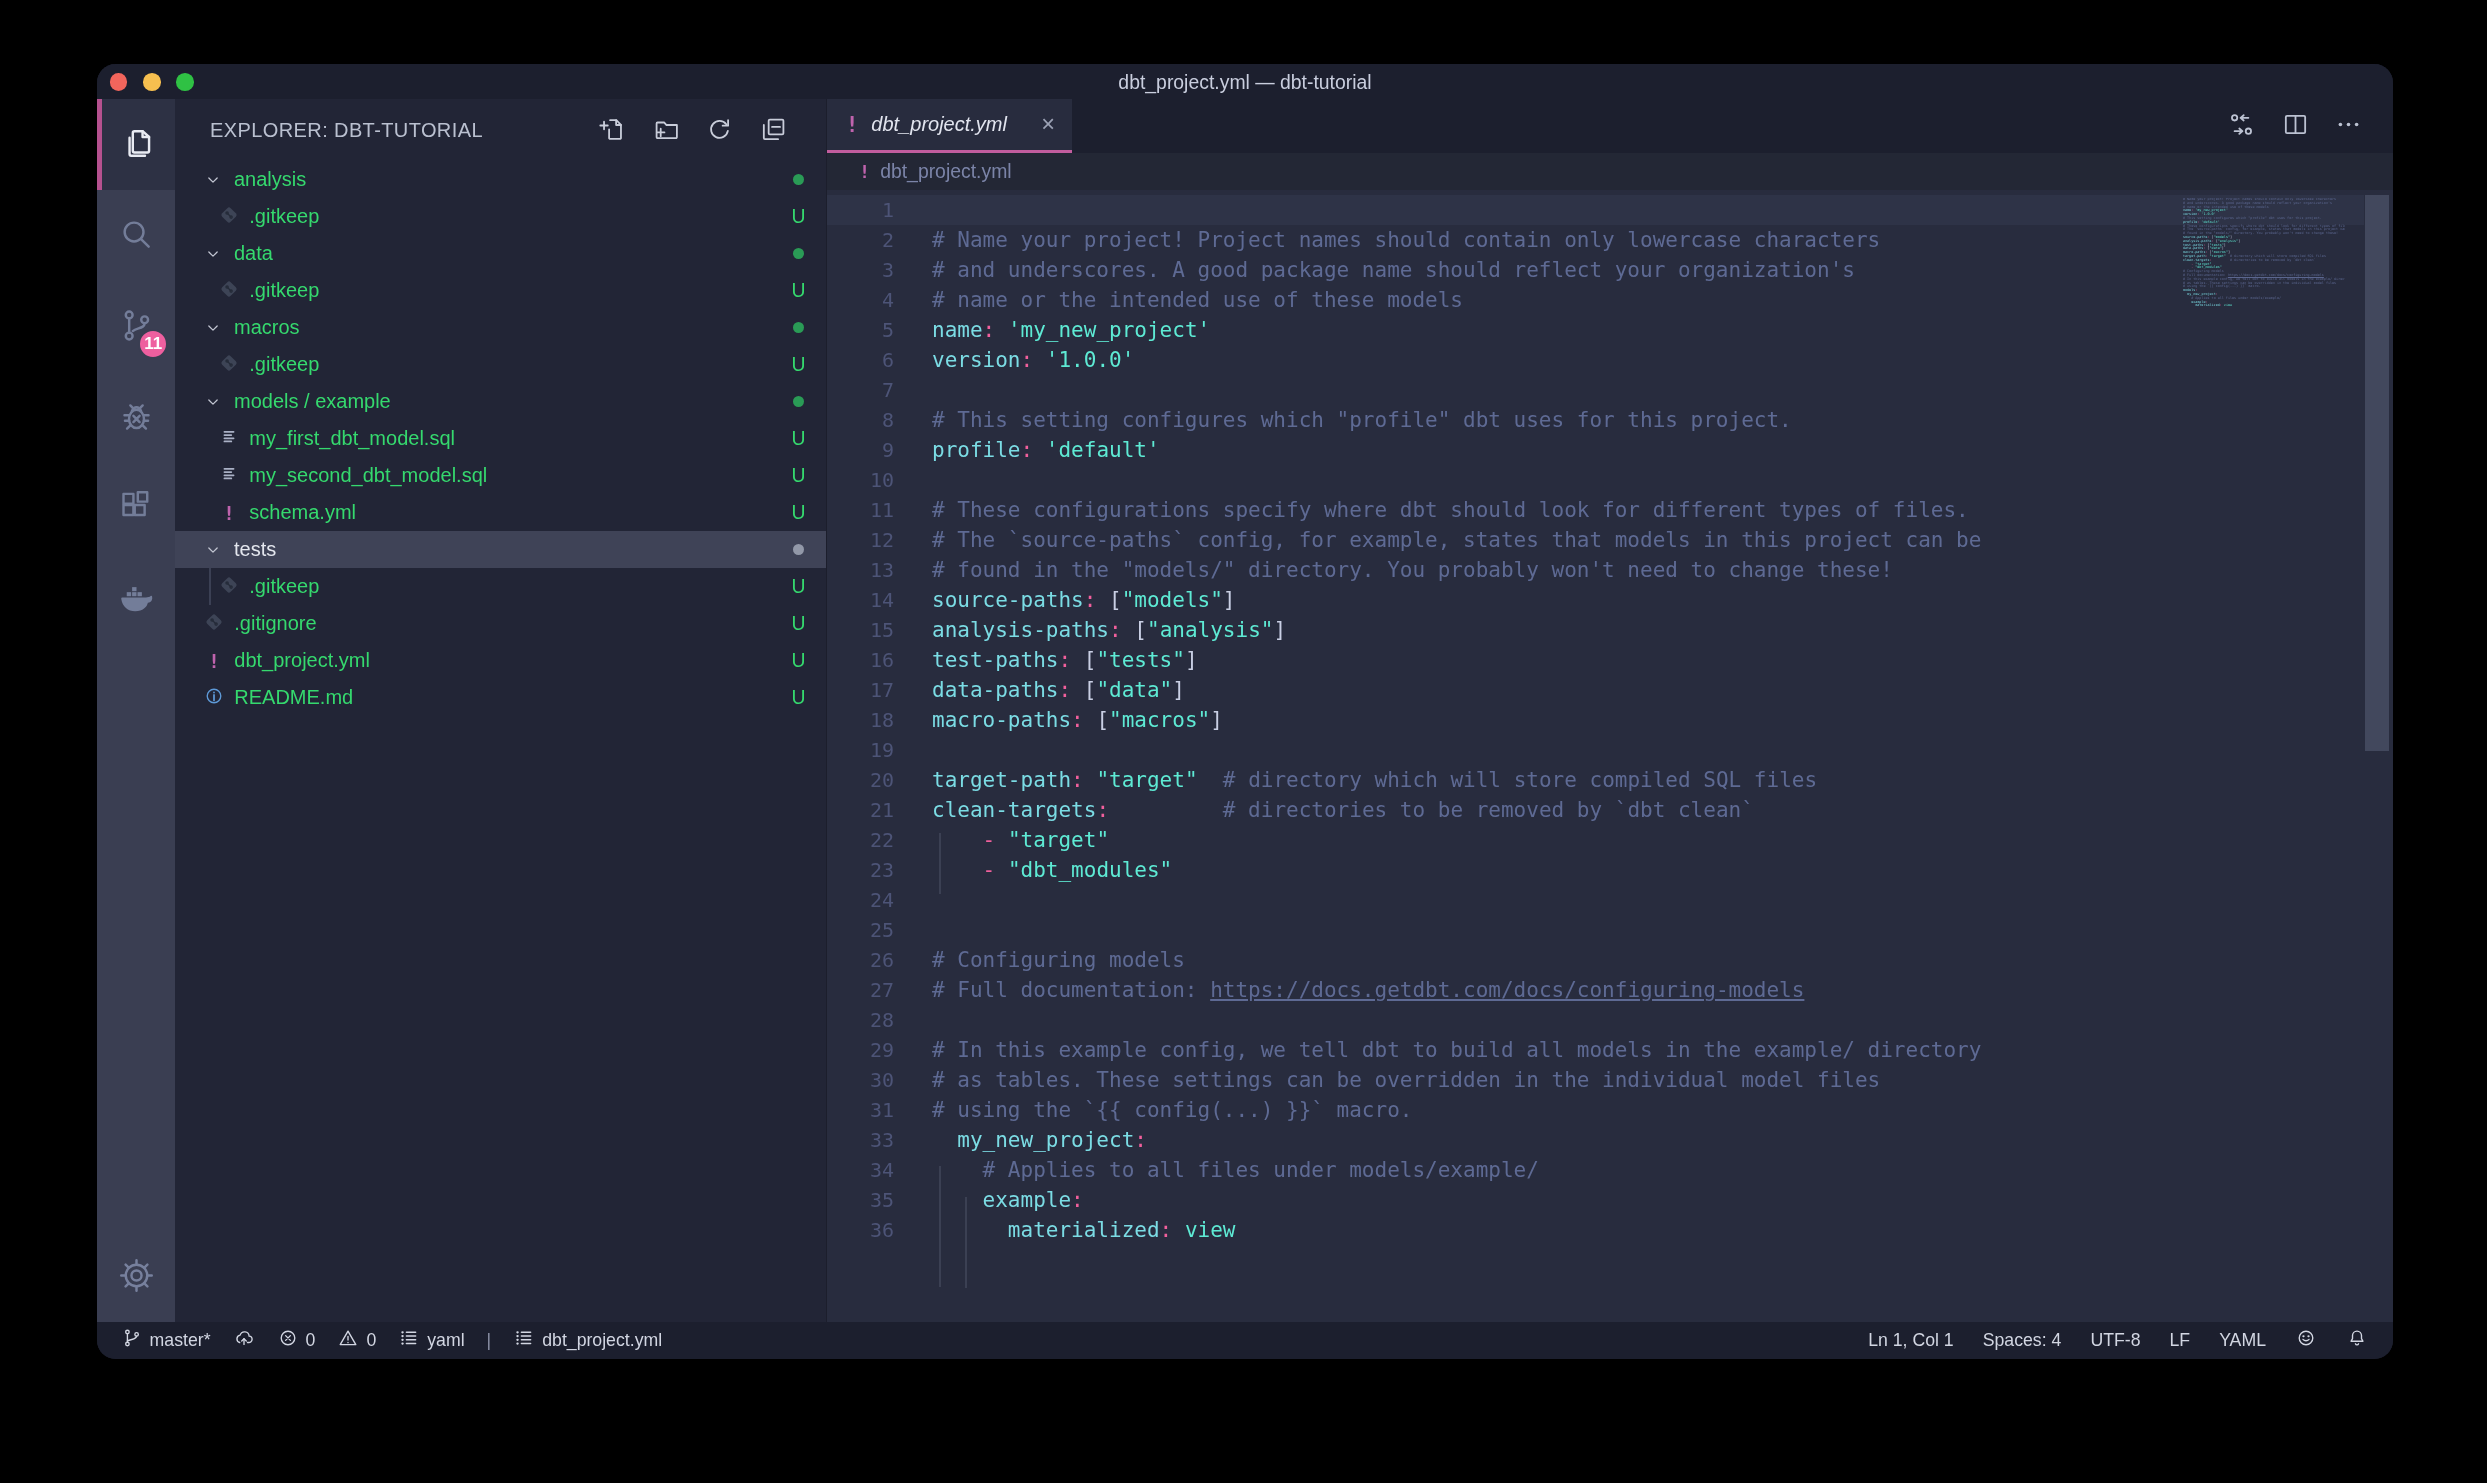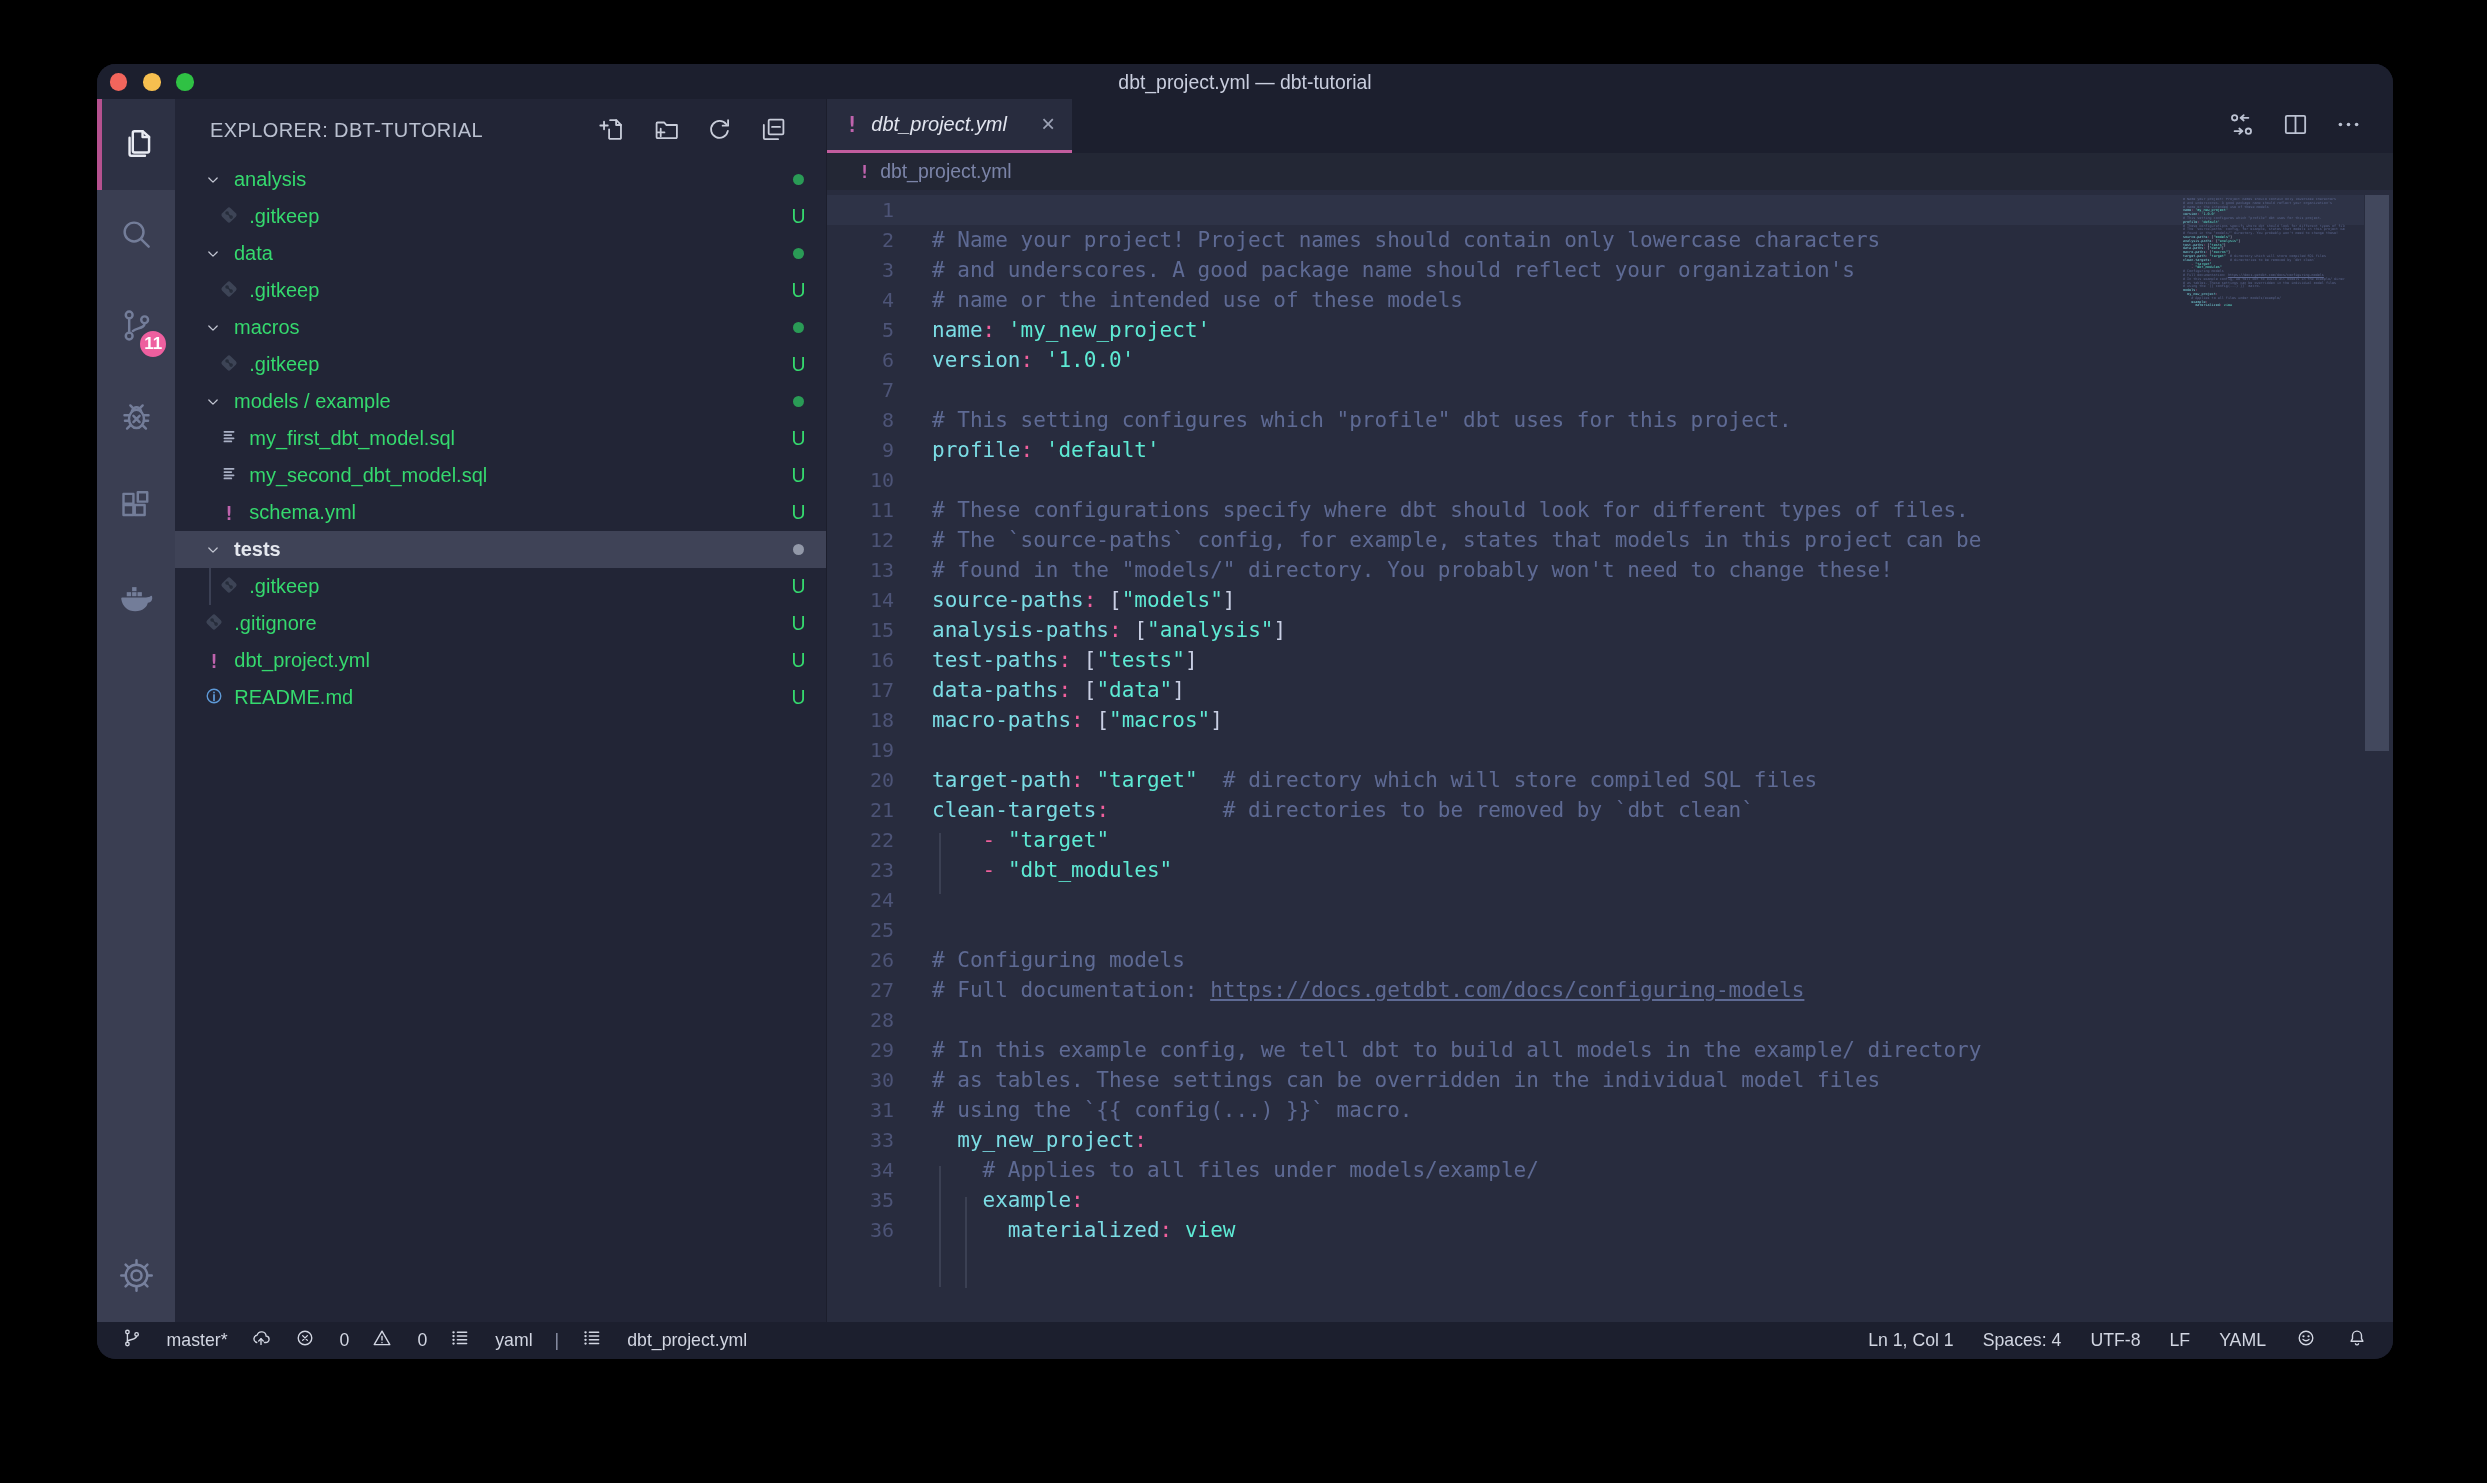--- a/index.html
+++ b/index.html
@@ -36,21 +36,21 @@
   
   .sidebar { position:relative; width:652px; background:#222536; flex:none;
              border-right:0.8px solid #15182280; }
   .sidebar-header { height:62px; display:flex; align-items:center; padding:0 37px 0 35px; }
   .sidebar-title { color:#bac0d0; font-size:20px; letter-spacing:0.4px; flex:none; }
   .sidebar-tools { margin-left:auto; display:flex; gap:23.6px; color:#c9cdda; }
   .sidebar-tools .tool { width:30px; height:30px; cursor:pointer; }
   .sidebar-tools svg { width:29px; height:29px; }
   .tree { position:relative; }
   .tree-row { position:relative; height:37px; display:flex; align-items:center; cursor:pointer;justify-content:flex-end; }
-  .tree-row.selected { background:#3f4357;font-weight:bold; }
+  .tree-row.selected { background:#3f4357; }
   .tree-indent { flex:none; }
   .tree-chevron { flex:none; width:20px; height:20px; color:#c2c6d2; margin-right:11px; }
   .tree-chevron svg { width:20px; height:20px; }
   .tree-ficon { flex:none; width:22px; height:22px; margin-right:9.3px; display:flex;
                 align-items:center; justify-content:center; }
   .tree-ficon svg { width:22px; height:22px; }
   .bang { font-family:"DejaVu Sans Mono", monospace; font-weight:bold; color:#bf63ad; }
   .tree-ficon .bang { font-size:20px; line-height:22px; }
   .tree-label { font-size:20px; color:#35d96e; white-space:pre; }
   .tree-row.selected .tree-label { color:#e4e7ee; }
@@ -96,21 +96,21 @@
              font-family:"DejaVu Sans Mono", monospace; cursor:pointer; }
   .mini-line { white-space:pre; font-size:3.4px; line-height:3.8px; opacity:.95; }
   .vscrollbar { position:absolute; left:1538px; top:96px; width:23.6px; height:556px;
                 background:#6e7590; opacity:.38; cursor:pointer; }
   
   .statusbar { position:absolute; left:0; right:0; bottom:0; height:37px; background:#1c1f2e;
                display:flex; align-items:center; padding:0 25px 0 23.6px; color:#d2d6e2;
                font-size:17.7px; }
   .status-left { display:flex; align-items:center; gap:22px; }
   .status-right { margin-left:auto; display:flex; align-items:center; gap:29px; }
-  .status-item { display:flex; align-items:center; gap:24px; cursor:pointer; white-space:pre; }
+  .status-item { display:flex; align-items:center; gap:7px; cursor:pointer; white-space:pre; }
   .status-item svg { width:22px; height:22px; }
   .status-sep { color:#8b91a6; cursor:default; }
 </style>
 </head>
 <body>
 
 <div class="page">
   <div class="window">
 
     <div class="titlebar">

